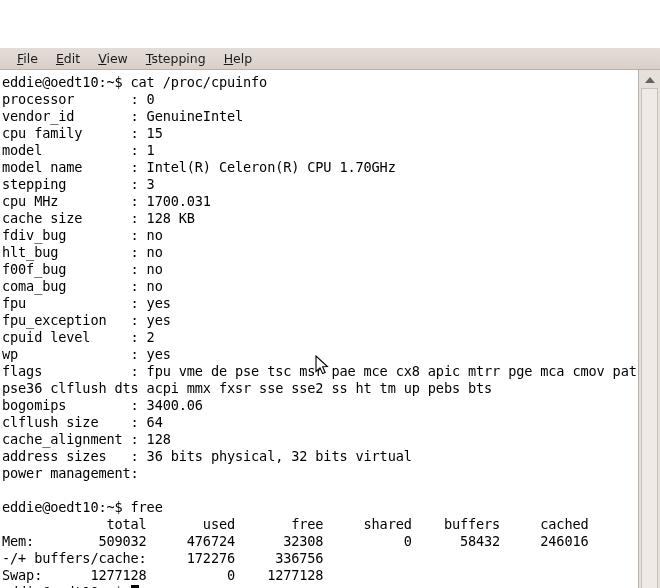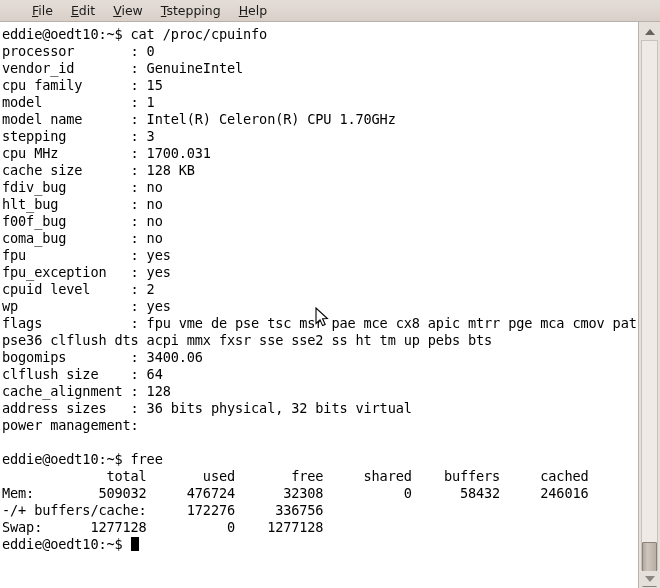--- a/index.html
+++ b/index.html
@@ -14,22 +14,23 @@
     font-family: "DejaVu Sans", sans-serif;
   }
 
   
   #menubar {
     height: 22px;
     background: linear-gradient(to bottom, #e4ddd7 0%, #ded5cf 60%, #d8cfc9 100%);
     border-bottom: 1px solid #b9b0a9;
     display: flex;
     align-items: center;
-    padding-left: 23px;
+    padding-left: 8px;
     box-sizing: border-box;
+    margin-top: 48px;
   }
   .menu-item {
     font-family: "DejaVu Sans", sans-serif;
     font-size: 12.5px;
     color: #1b1b1b;
     padding: 2px 9px 2px 9px;
     cursor: default;
     white-space: nowrap;
   }
   .menu-item .mn {

